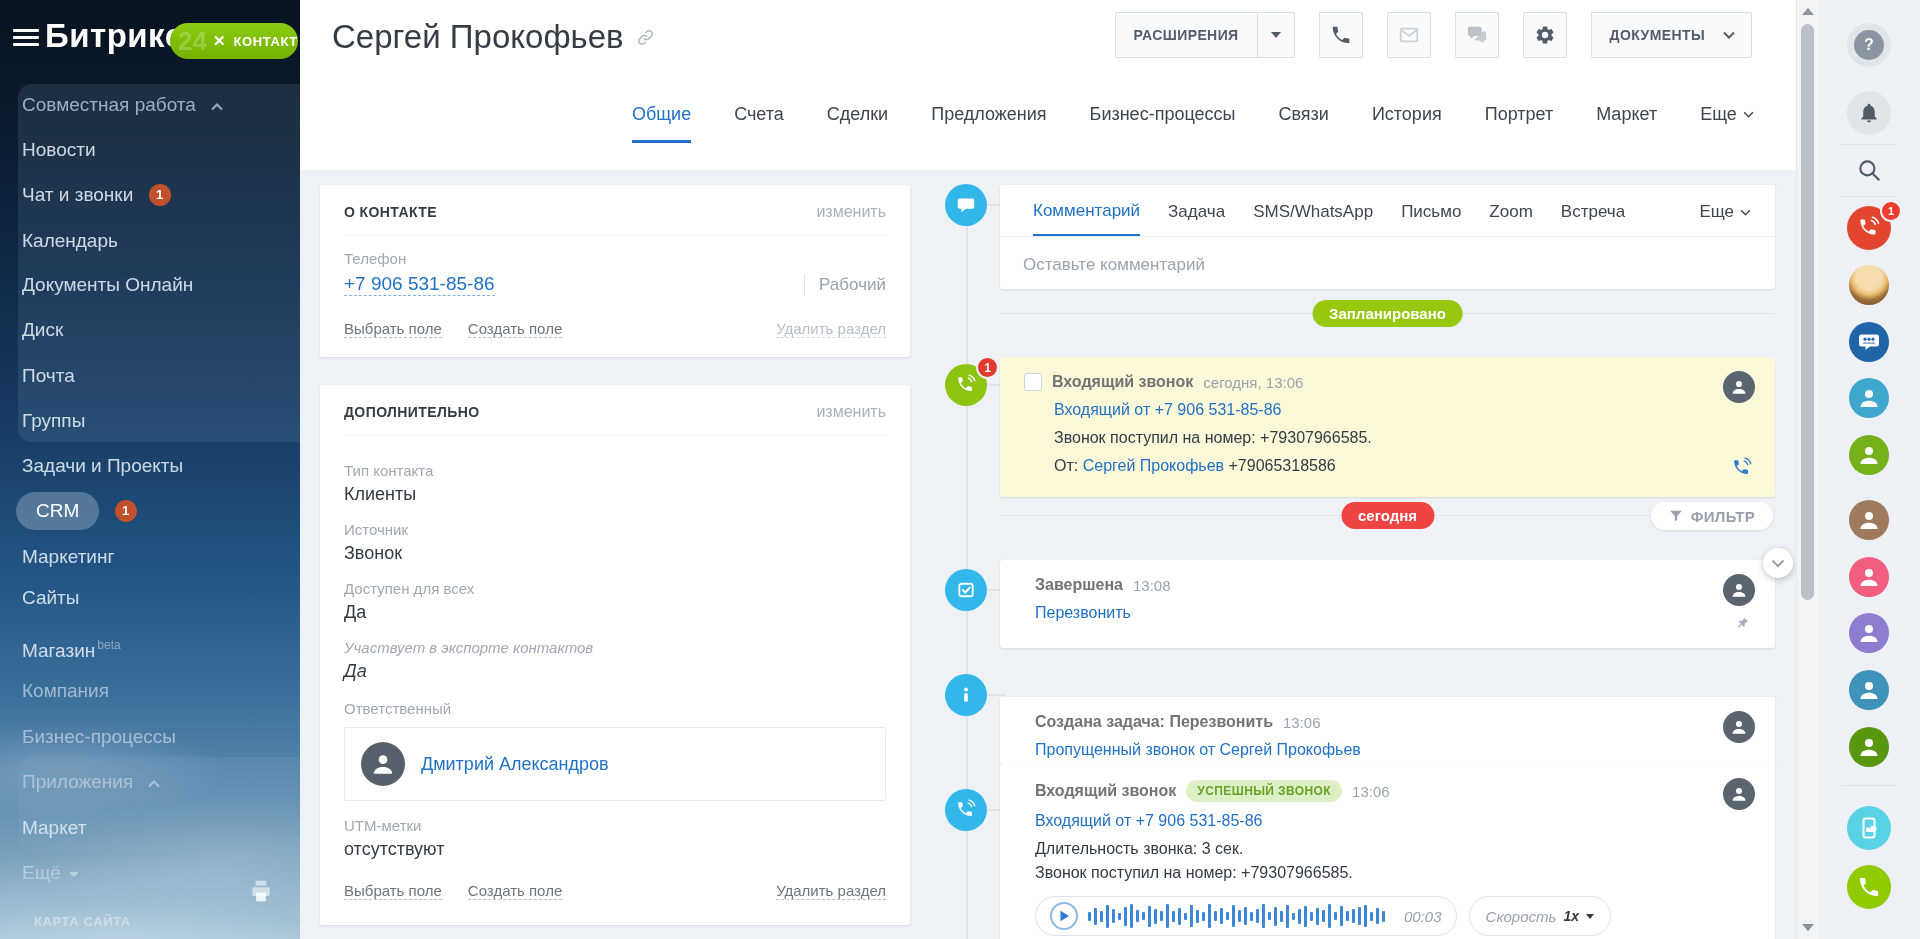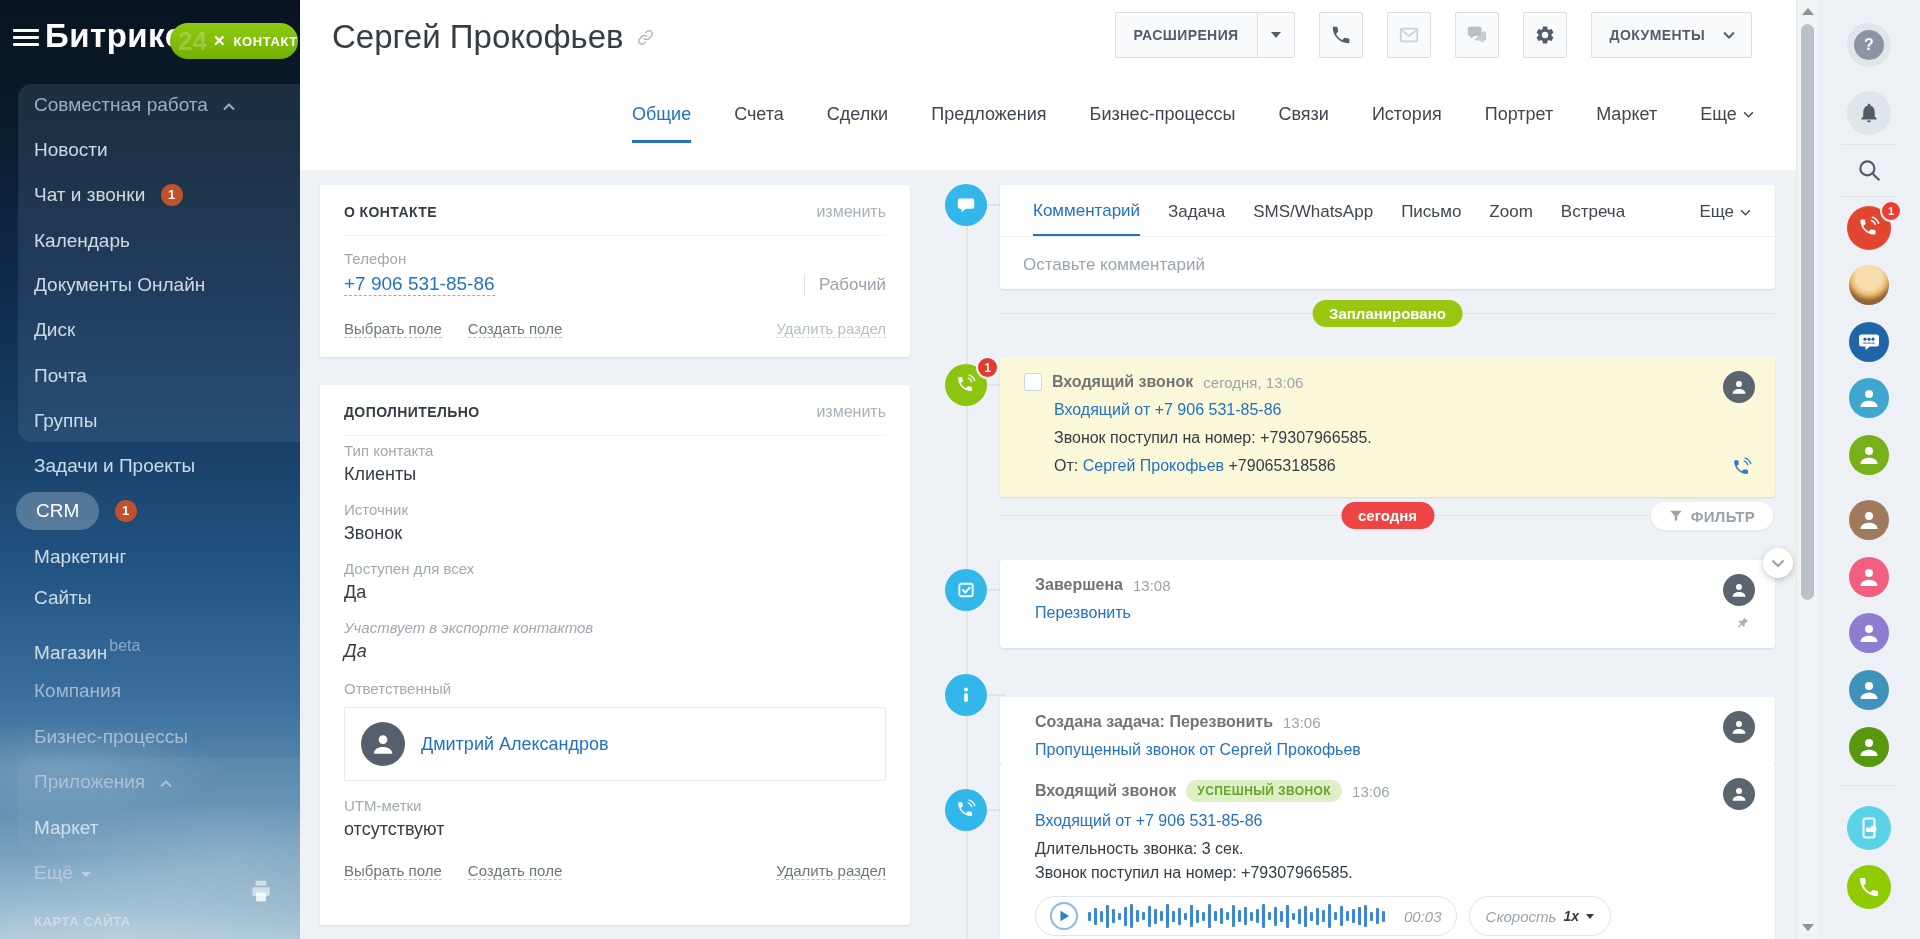--- a/index.html
+++ b/index.html
@@ -16,30 +16,30 @@
       linear-gradient(180deg,#091320 0%,#0b1c2e 14%,#10294a 30%,#173c63 45%,#215382 60%,#3a6f9c 74%,#6290b2 86%,#8fb3c9 96%,#a9c6d6 100%);}
   .burger{position:absolute;left:13px;top:29px;width:26px;cursor:pointer;}
   .burger i{display:block;height:3px;background:#fff;margin-bottom:4px;border-radius:1px;}
   .logo{position:absolute;left:45px;top:17px;font-size:33px;font-weight:600;color:#fff;letter-spacing:.5px;}
   .connector{position:absolute;left:170px;top:23px;height:36px;width:128px;border-radius:18px;
     background:linear-gradient(180deg,#8ecb13,#74b100);display:flex;align-items:center;padding:0 0 0 8px;box-sizing:border-box;}
   .connector .ghost24{font-size:26px;font-weight:700;color:rgba(255,255,255,.22);margin-right:2px;}
   .connector .x{color:#fff;font-size:15px;font-weight:700;margin:0 8px 0 4px;}
   .connector .clabel{color:#fff;font-size:13px;font-weight:700;letter-spacing:.6px;}
   .grp-bg{position:absolute;left:18px;right:0;background:rgba(140,175,205,.14);border-radius:14px 0 0 14px;}
-  .snav-item{position:absolute;left:0;right:0;height:45px;line-height:45px;padding-left:34px;
+  .snav-item{position:absolute;left:0;right:0;height:45px;line-height:45px;padding-left:22px;
     font-size:19px;color:rgba(219,230,240,.92);cursor:pointer;white-space:nowrap;}
   .snav-item.hdr{color:rgba(186,205,222,.8);}
   .snav-item.dim{color:rgba(200,214,228,.72);}
   .snav-item .chev-up{display:inline-block;margin-left:10px;}
   .badge-red{display:inline-flex;align-items:center;justify-content:center;min-width:22px;height:22px;
     border-radius:11px;background:#c0512c;color:#fff;font-size:13px;font-weight:700;margin-left:10px;vertical-align:2px;}
   .crm-pill{display:inline-flex;align-items:center;height:38px;padding:0 20px;border-radius:19px;
     background:rgba(214,228,240,.30);color:#fff;}
-  .sup{font-size:16px;color:rgba(200,214,228,.6);vertical-align:8px;margin-left:2px;}
+  .sup{font-size:12px;color:rgba(200,214,228,.6);vertical-align:8px;margin-left:2px;}
   .more-caret{display:inline-block;width:0;height:0;border-left:5px solid transparent;border-right:5px solid transparent;
     border-top:5px solid rgba(219,230,240,.6);margin-left:8px;vertical-align:2px;}
   .sitemap{position:absolute;left:34px;top:914px;font-size:13px;font-weight:700;letter-spacing:.6px;color:rgba(210,224,234,.85);cursor:pointer;}
   .printer{position:absolute;left:248px;top:878px;cursor:pointer;}
 
   
   .main{position:absolute;left:300px;top:0;width:1496px;height:939px;}
   .header-band{position:absolute;left:0;top:0;right:0;height:170px;background:#fff;}
   .page-title{position:absolute;left:32px;top:18px;font-size:33px;font-weight:300;color:#363c45;display:flex;align-items:center;gap:12px;}
   .actions{position:absolute;top:12px;right:44px;display:flex;gap:24px;height:46px;}
@@ -318,21 +318,21 @@
           <span class="mut-link">Создать поле</span>
           <span class="faint-link">Удалить раздел</span>
         </div>
       </div>
 
       <div class="panel" style="top:215px;height:540px;">
         <div class="panel-head">
           <span class="panel-title">ДОПОЛНИТЕЛЬНО</span>
           <span class="edit-link">изменить</span>
         </div>
-        <div style="margin-top:6px;">
+        <div style="margin-top:26px;">
           <div class="f-label">Тип контакта</div>
           <div class="f-value">Клиенты</div>
         </div>
         <div style="margin-top:16px;">
           <div class="f-label">Источник</div>
           <div class="f-value">Звонок</div>
         </div>
         <div style="margin-top:16px;">
           <div class="f-label">Доступен для всех</div>
           <div class="f-value">Да</div>

